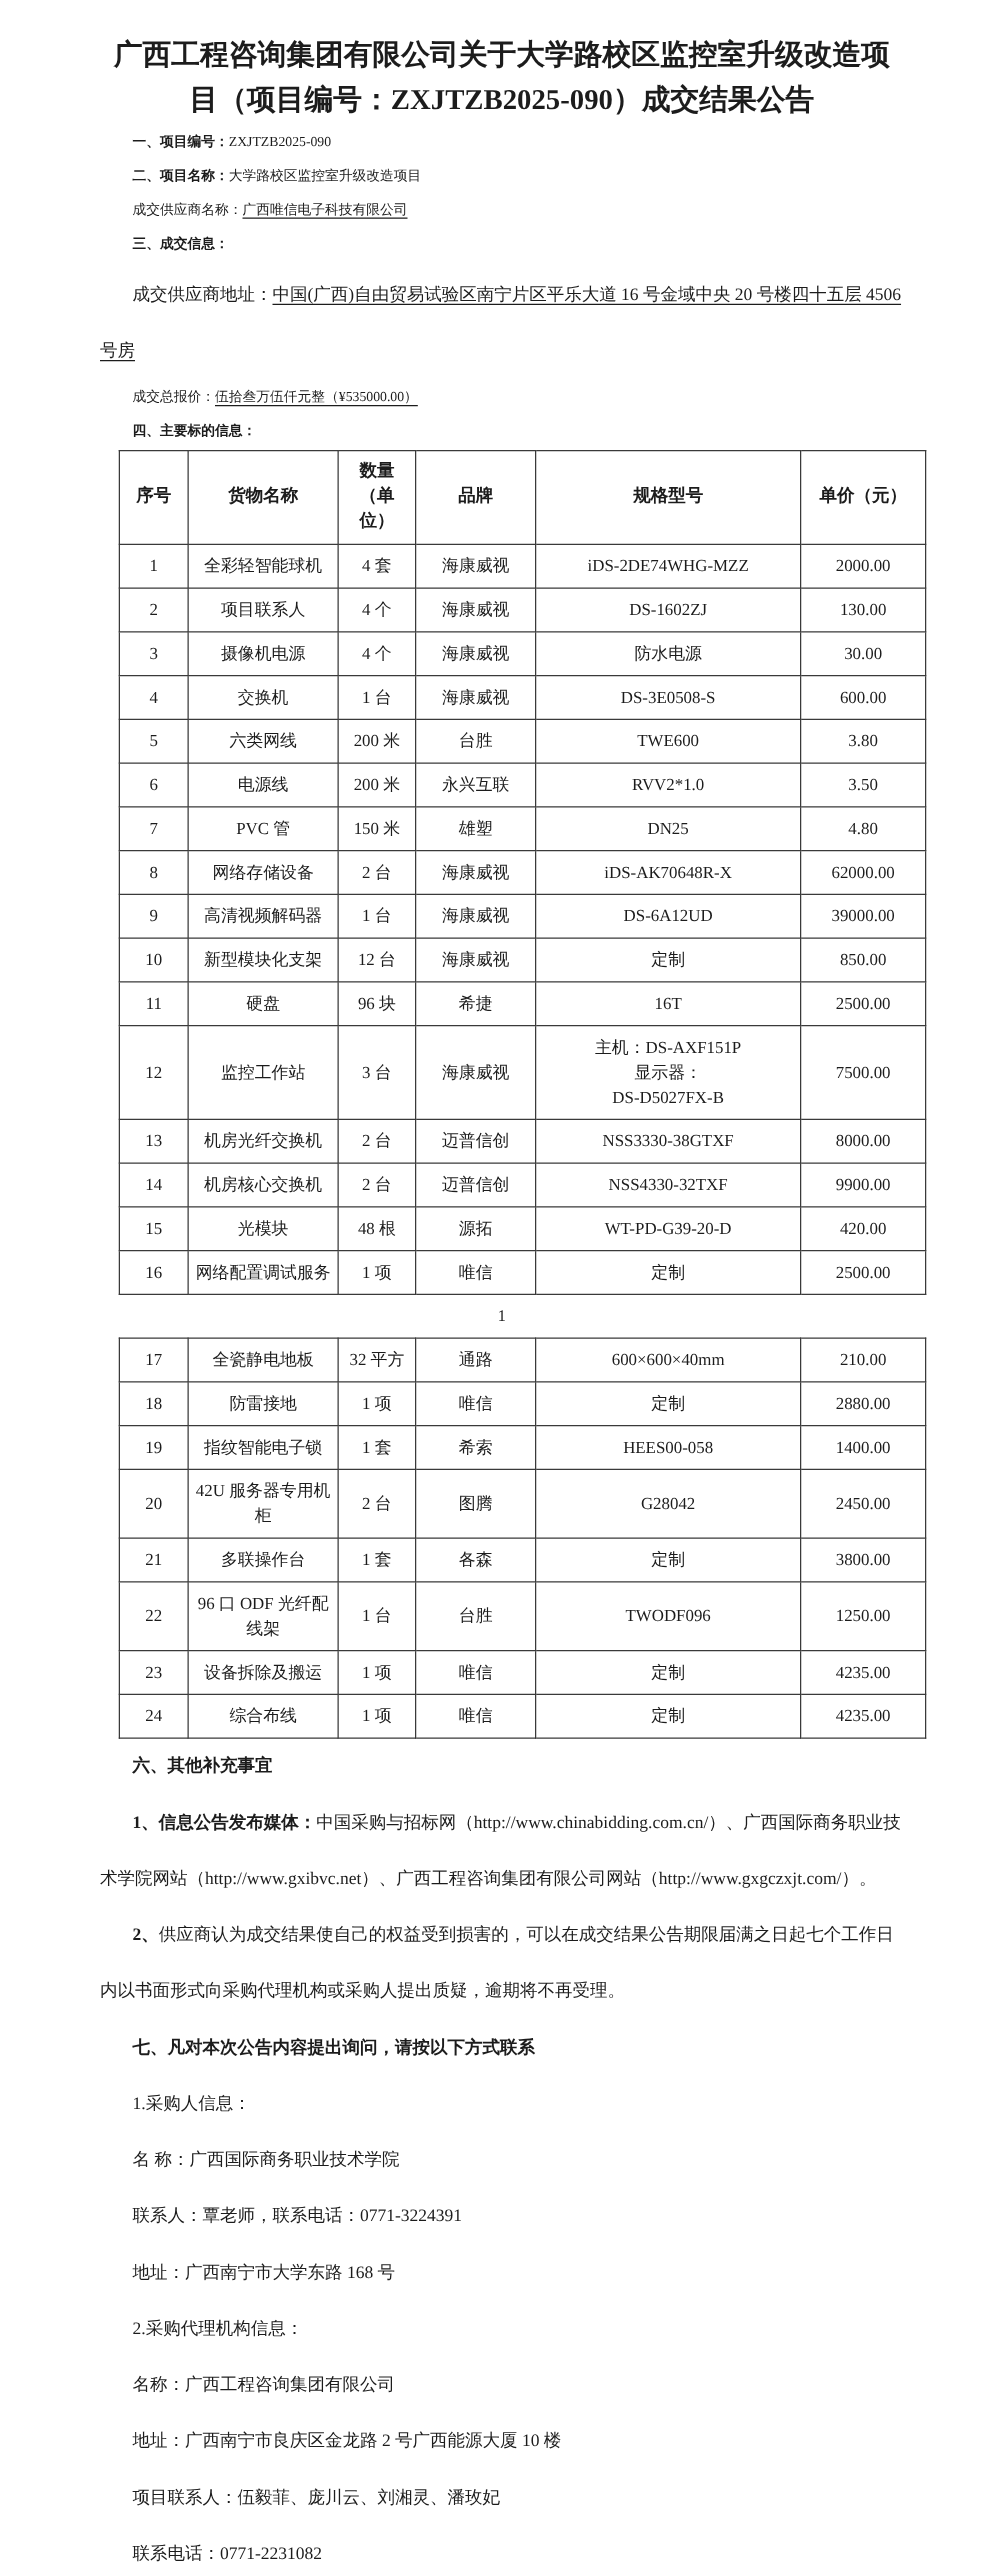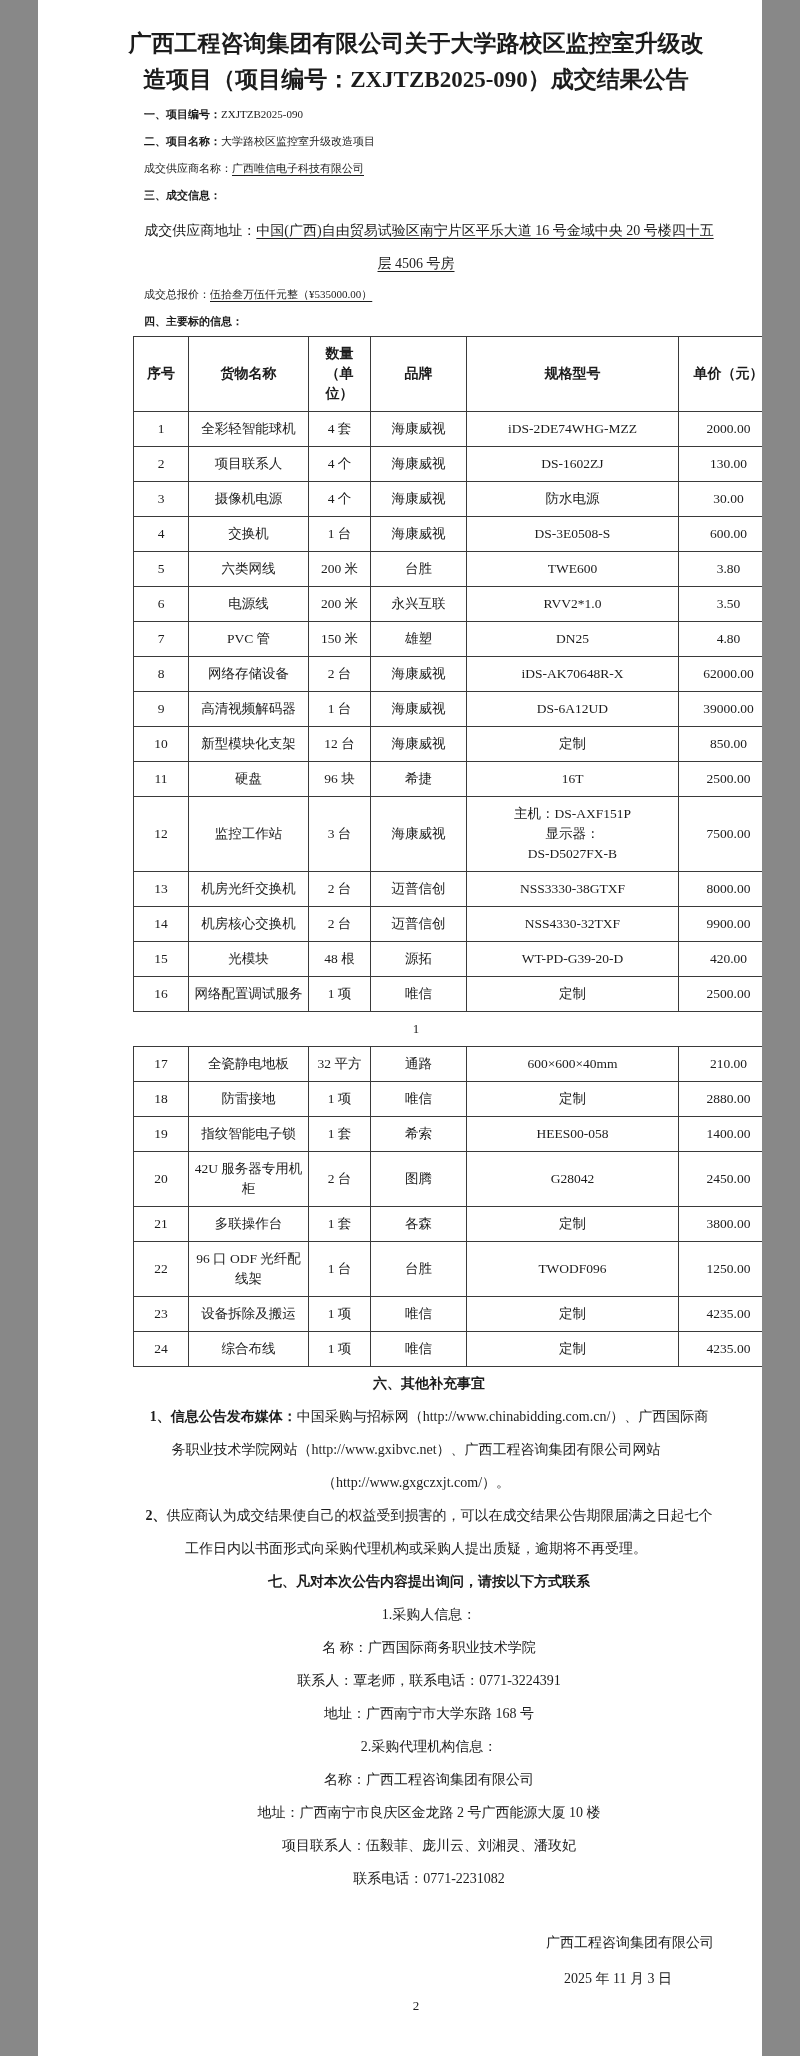--- a/index.html
+++ b/index.html
@@ -1,46 +1,45 @@
 <!DOCTYPE html>
 <html><head>
 <meta charset="utf-8">
 <style>
   * { margin: 0; padding: 0; box-sizing: border-box; }
   html, body { background: #888; }
   .page {
-    width: 724px;
+    width: 800px;
     height: 2056px;
     margin: 0 auto;
     background: #ffffff;
     color: #1c1c1c;
     font-family: "Liberation Serif", "DejaVu Serif", serif;
-    padding: 26px 48px 20px 80px;
+    padding: 26px 77px 20px 80px;
     overflow: hidden;
   }
   .doc-title {
     font-size: 23px;
     font-weight: bold;
     text-align: center;
     line-height: 36px;
     margin-bottom: 8px;
   }
   .line {
     font-size: 11px;
     line-height: 17px;
     margin-bottom: 10px;
     text-indent: 26px;
   }
   .line .lbl { font-weight: bold; }
   .para {
     font-size: 14px;
-    line-height: 33px;
+    line-height: 45px;
     margin-bottom: 0;
     text-indent: 26px;
-    text-align: center;
   }
   .para .lbl { font-weight: bold; }
   .u { text-decoration: underline; text-underline-offset: 3px; }
   .mb6  { margin-bottom: 6px; }
   table.items {
     table-layout: fixed;
     width: 645px;
     margin-left: 15px;
     border-collapse: collapse;
     font-size: 13.5px;

